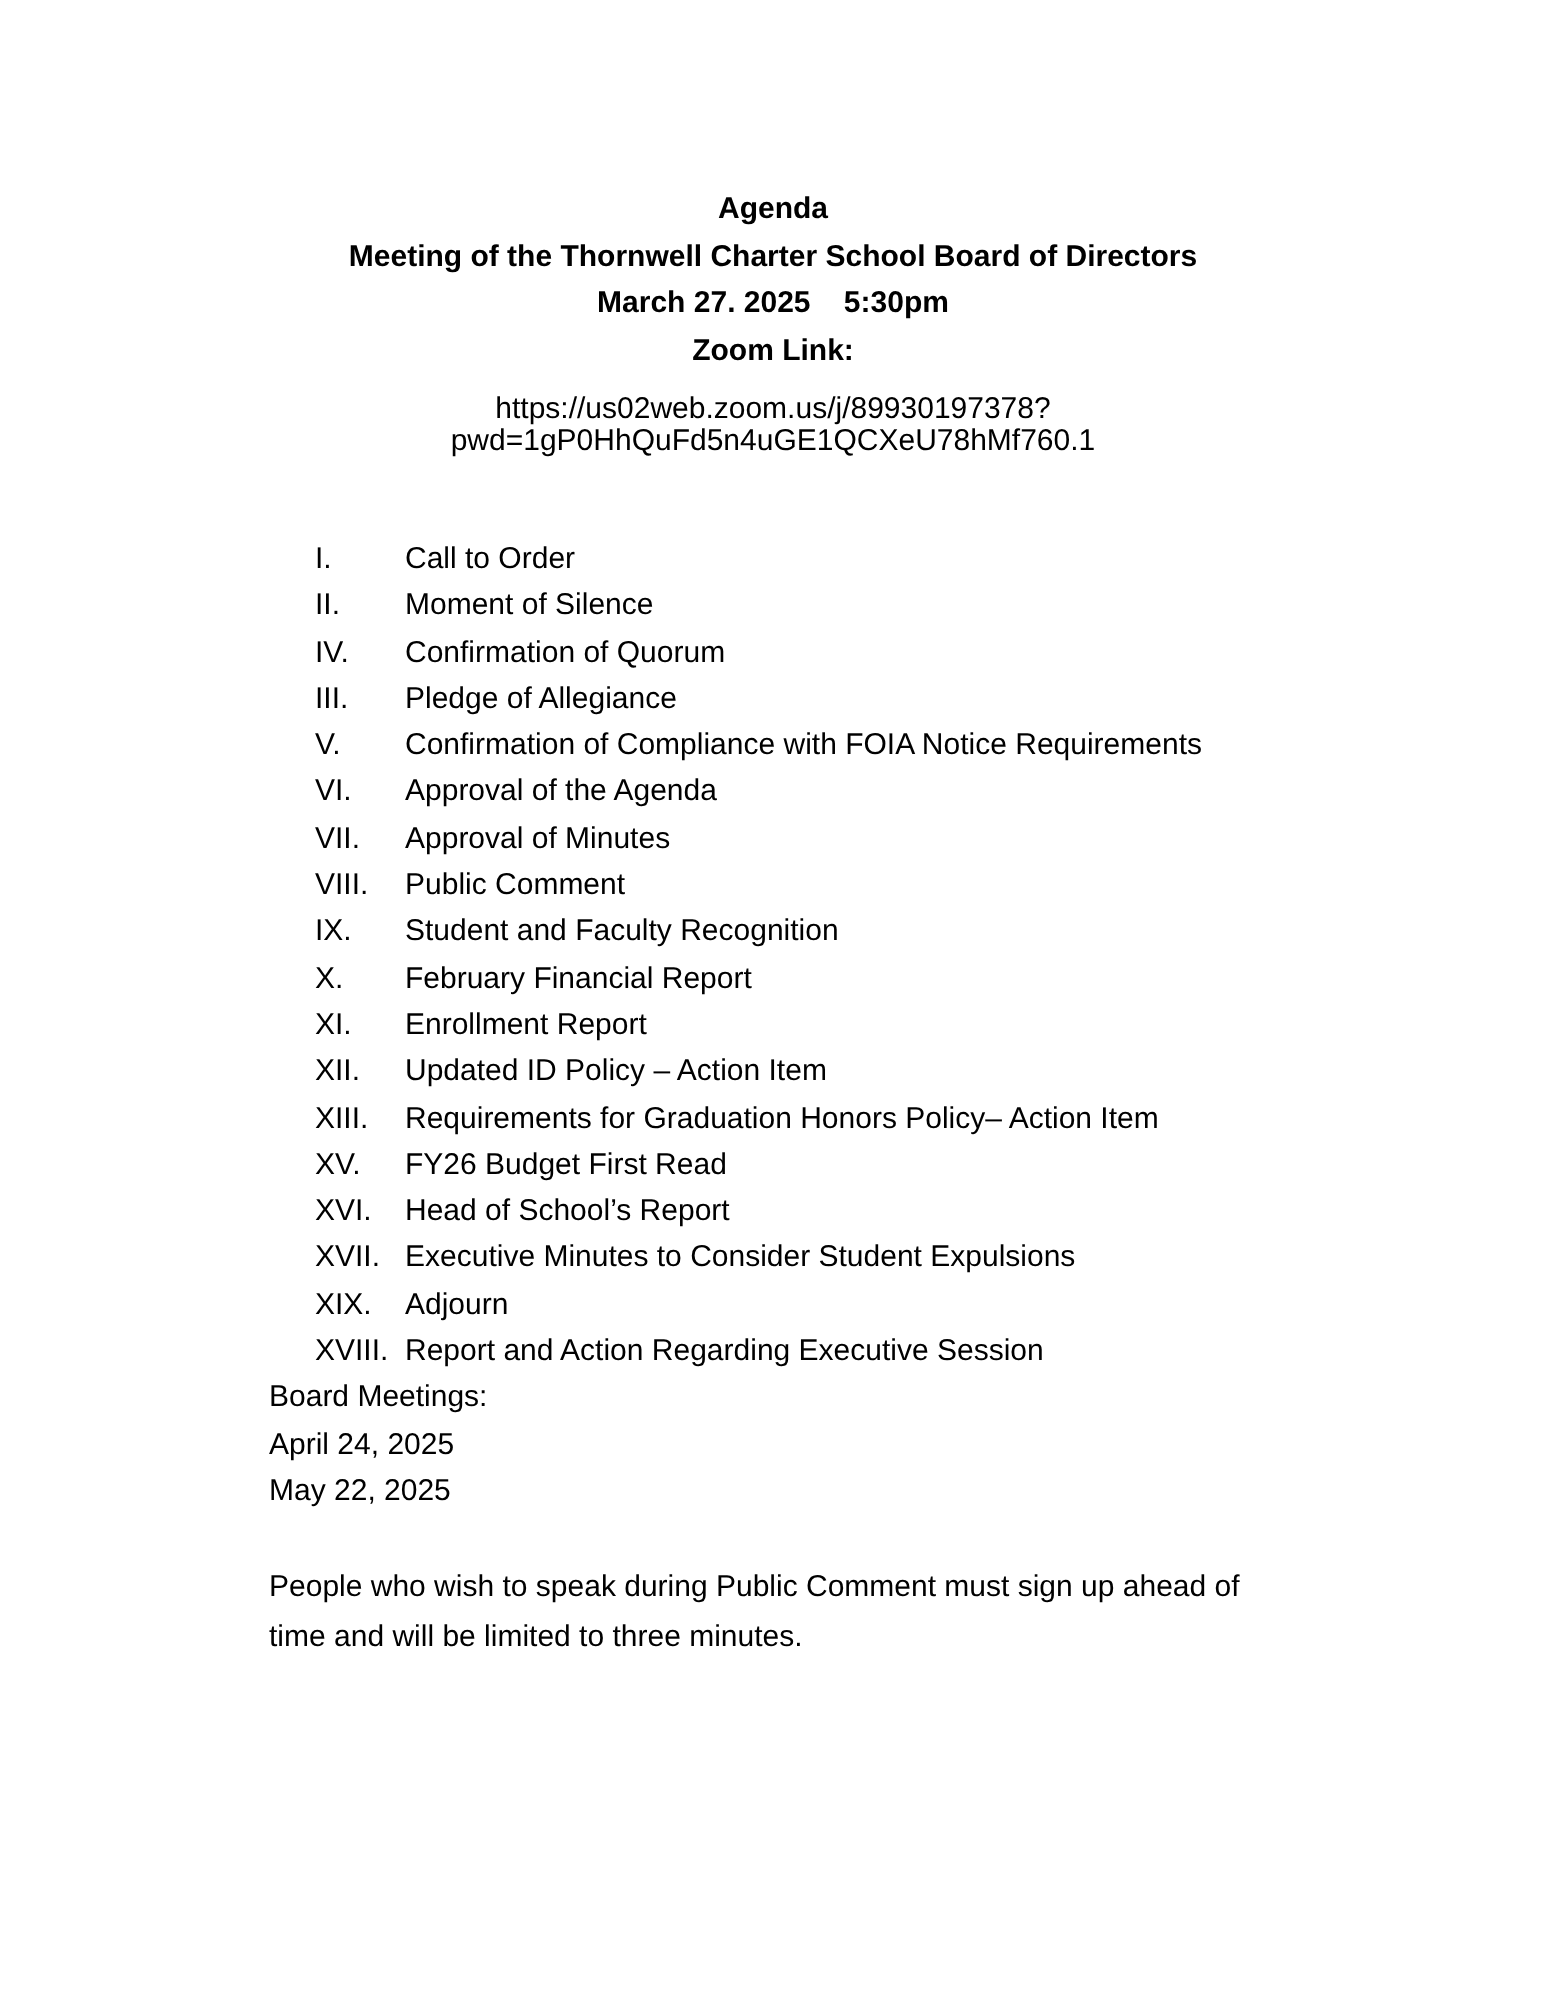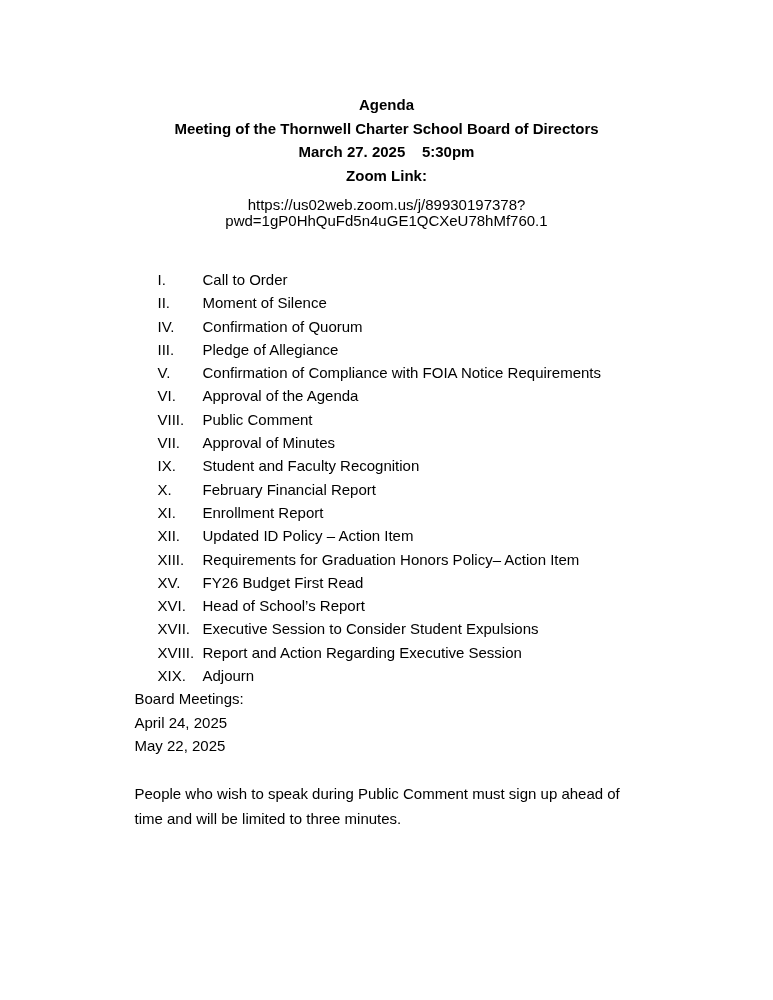--- a/index.html
+++ b/index.html
@@ -99,27 +99,27 @@
     <span class="numeral">V.</span>
     <span class="label">Confirmation of Compliance with FOIA Notice Requirements</span>
   </li>
 
   <li class="agenda-item">
     <span class="numeral">VI.</span>
     <span class="label">Approval of the Agenda</span>
   </li>
 
   <li class="agenda-item">
-    <span class="numeral">VIII.</span>
-    <span class="label">Public Comment</span>
+    <span class="numeral">VII.</span>
+    <span class="label">Approval of Minutes</span>
   </li>
 
   <li class="agenda-item">
-    <span class="numeral">VII.</span>
-    <span class="label">Approval of Minutes</span>
+    <span class="numeral">VIII.</span>
+    <span class="label">Public Comment</span>
   </li>
 
   <li class="agenda-item">
     <span class="numeral">IX.</span>
     <span class="label">Student and Faculty Recognition</span>
   </li>
 
   <li class="agenda-item">
     <span class="numeral">X.</span>
     <span class="label">February Financial Report</span>
@@ -146,31 +146,31 @@
     <span class="label">FY26 Budget First Read</span>
   </li>
 
   <li class="agenda-item">
     <span class="numeral">XVI.</span>
     <span class="label">Head of School’s Report</span>
   </li>
 
   <li class="agenda-item">
     <span class="numeral">XVII.</span>
-    <span class="label">Executive Session to Consider Student Expulsions</span>
+    <span class="label">Executive Minutes to Consider Student Expulsions</span>
+  </li>
+
+  <li class="agenda-item">
+    <span class="numeral">XIX.</span>
+    <span class="label">Adjourn</span>
   </li>
 
   <li class="agenda-item">
     <span class="numeral">XVIII.</span>
     <span class="label">Report and Action Regarding Executive Session</span>
-  </li>
-
-  <li class="agenda-item">
-    <span class="numeral">XIX.</span>
-    <span class="label">Adjourn</span>
   </li>
 </ol>
 
   <section class="board-meetings">
     <div>Board Meetings:</div>
     <div>
   <div class="date-line">April 24, 2025</div>
 
   <div class="date-line">May 22, 2025</div>
 </div>

